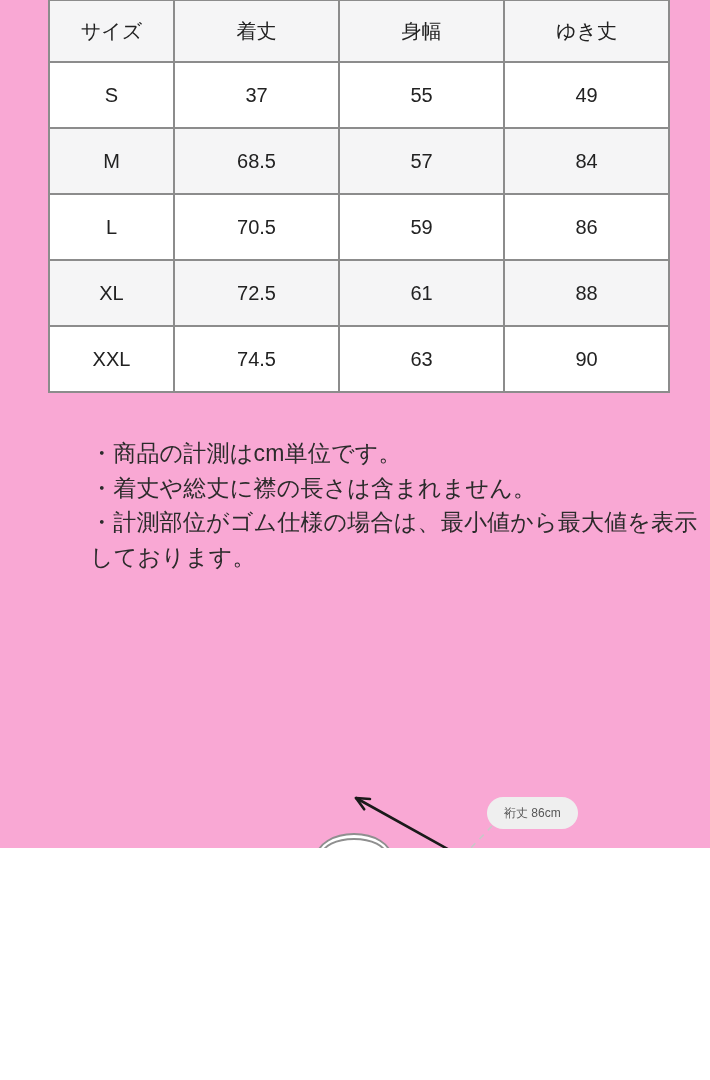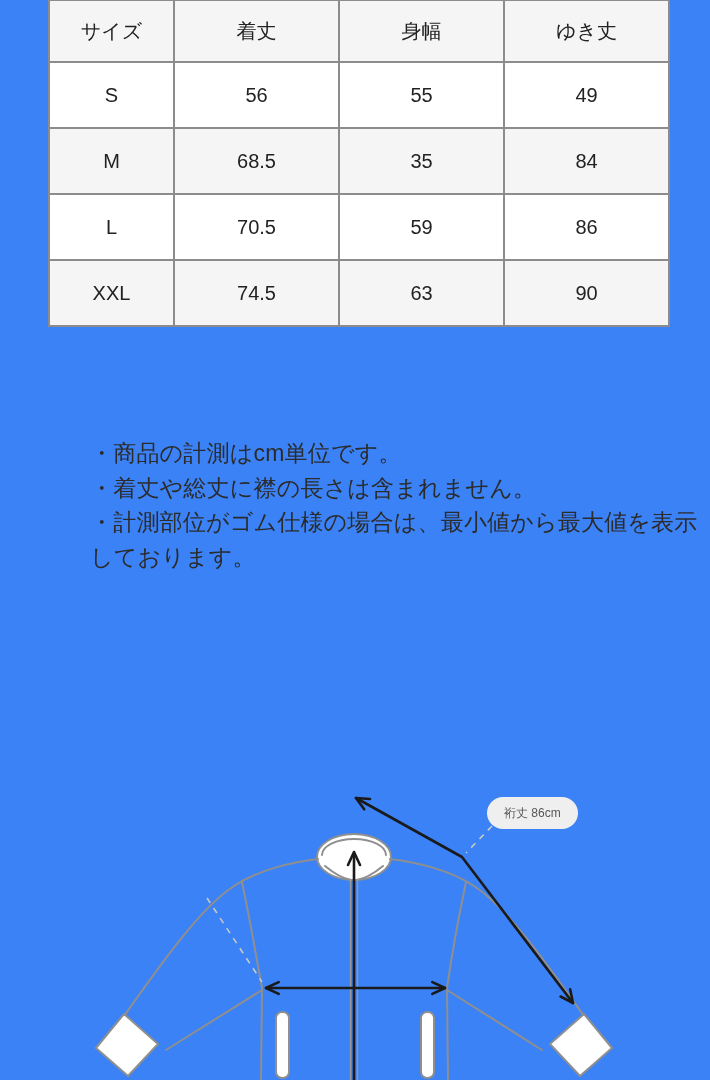--- a/index.html
+++ b/index.html
@@ -2,23 +2,23 @@
 <html><head>
 <meta charset="utf-8">
 <style>
   html,body{margin:0;padding:0;}
   body{
     font-family:"Liberation Sans","DejaVu Sans",sans-serif;
     background:#ffffff;
   }
   #page{
     position:relative;
-    width:710px;height:1080px;
+    width:710px;height:848px;
     overflow:hidden;
-    background:#3b82f6;
+    background:#f9a8d4;
   }
 
   
   .size-table{
     position:absolute;left:48px;top:-1px;
     width:620px;
     border-collapse:collapse;
     table-layout:fixed;
   }
   .size-table th,.size-table td{
@@ -86,35 +86,41 @@
       <tr>
         <th>サイズ</th>
         <th>着丈</th>
         <th>身幅</th>
         <th>ゆき丈</th>
       </tr>
     </thead>
     <tbody>
       <tr>
         <td>S</td>
-        <td>56</td>
+        <td>37</td>
         <td>55</td>
         <td>49</td>
       </tr>
       <tr>
         <td>M</td>
         <td>68.5</td>
-        <td>35</td>
+        <td>57</td>
         <td>84</td>
       </tr>
       <tr>
         <td>L</td>
         <td>70.5</td>
         <td>59</td>
         <td>86</td>
+      </tr>
+      <tr>
+        <td>XL</td>
+        <td>72.5</td>
+        <td>61</td>
+        <td>88</td>
       </tr>
       <tr>
         <td>XXL</td>
         <td>74.5</td>
         <td>63</td>
         <td>90</td>
       </tr>
     </tbody>
   </table>
 

